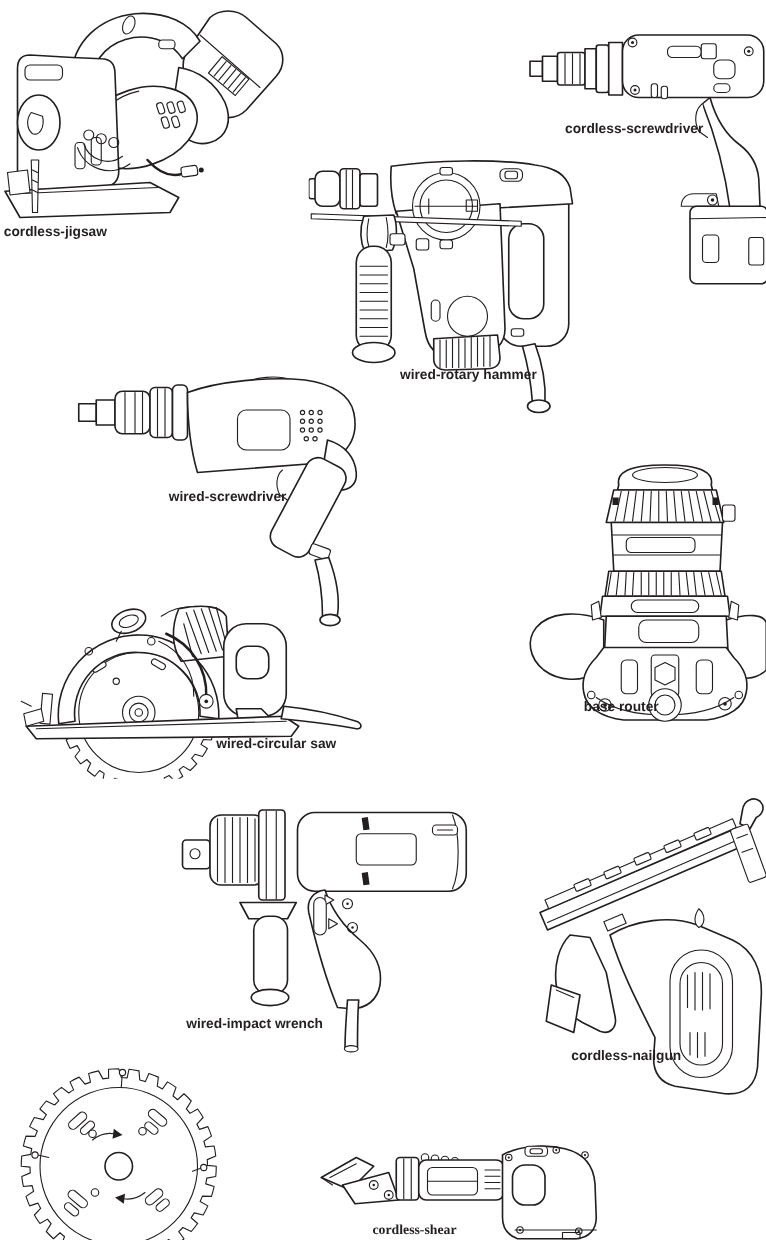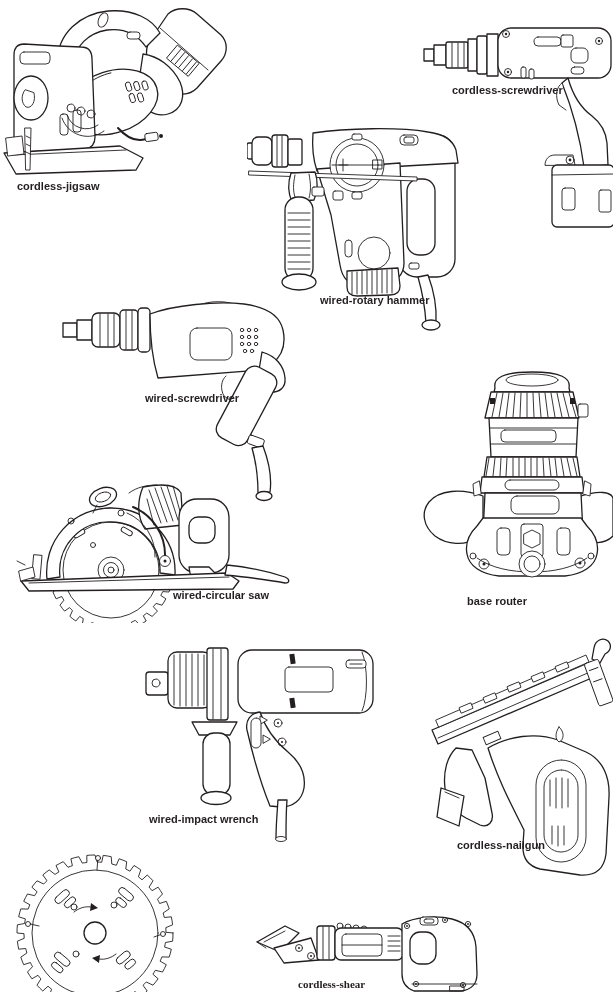--- a/index.html
+++ b/index.html
@@ -12,23 +12,23 @@
   .sh{fill:#ffffff;stroke:#231f20;stroke-width:1.3;stroke-linejoin:round;stroke-linecap:round;}
   .st{fill:#ffffff;stroke:#231f20;stroke-width:0.9;stroke-linejoin:round;stroke-linecap:round;}
   .ln{fill:none;stroke:#231f20;stroke-width:0.9;stroke-linecap:round;stroke-linejoin:round;}
   .ln2{fill:none;stroke:#231f20;stroke-width:2;stroke-linecap:round;}
   .dk{fill:#231f20;stroke:none;}
   #t-jigsaw{left:0px;top:2px;}   #t-cscrew{left:413px;top:22px;}
   #t-rotary{left:247px;top:123px;} #t-wscrew{left:52px;top:300px;}
   #t-router{left:421px;top:366px;} #t-circsaw{left:13px;top:473px;}
   #t-impact{left:130px;top:642px;} #t-nailgun{left:428px;top:630px;}
   #t-blade{left:8px;top:850px;}   #t-shear{left:254px;top:914px;}
-  #lbl-jigsaw{left:17px;top:180px;}   #lbl-cscrew{left:452px;top:84px;text-align:right;}
-  #lbl-rotary{left:320px;top:294px;} #lbl-wscrew{left:145px;top:392px;text-align:right;}
-  #lbl-router{left:467px;top:595px;} #lbl-circsaw{left:173px;top:589px;}
+  #lbl-jigsaw{left:3px;top:180px;}   #lbl-cscrew{left:452px;top:97px;text-align:right;}
+  #lbl-rotary{left:320px;top:294px;} #lbl-wscrew{left:135px;top:392px;text-align:right;}
+  #lbl-router{left:467px;top:560px;} #lbl-circsaw{left:173px;top:589px;}
   #lbl-impact{left:149px;top:813px;} #lbl-nailgun{left:457px;top:839px;text-align:center;}
   #lbl-shear{left:298px;top:978px;font-family:Liberation Serif, serif;}
 </style>
 </head>
 <body>
 
 <div class="sheet">
 
   <div class="tool" id="t-jigsaw">
     <svg width="232" height="182" viewBox="0 0 232 182">

